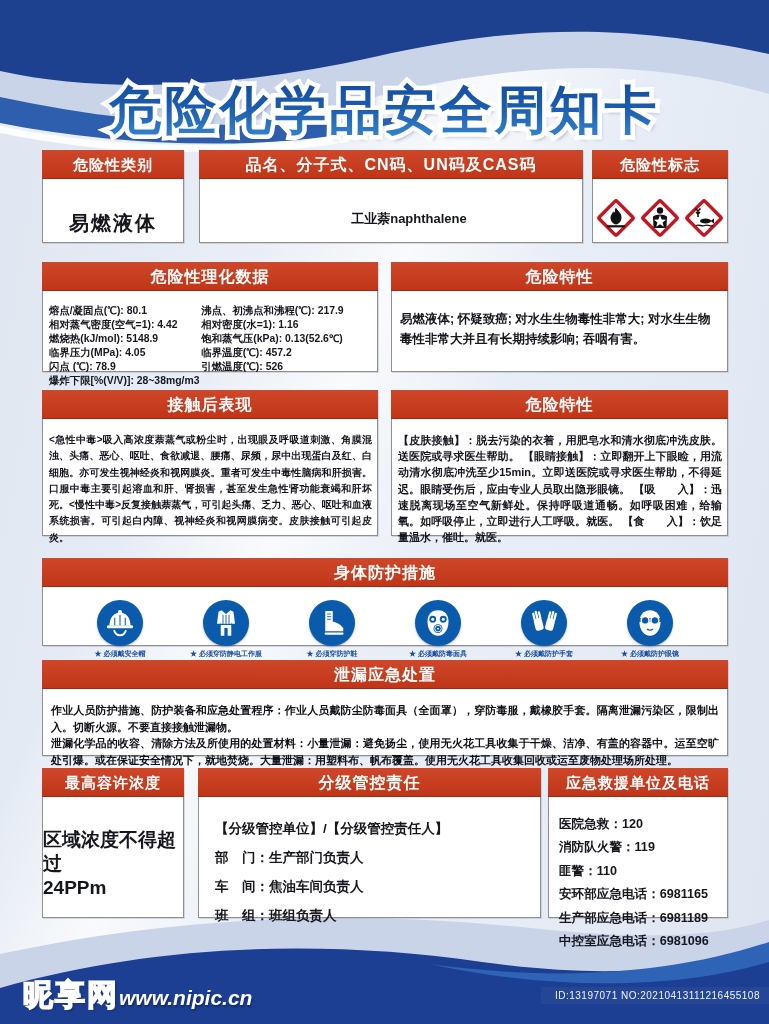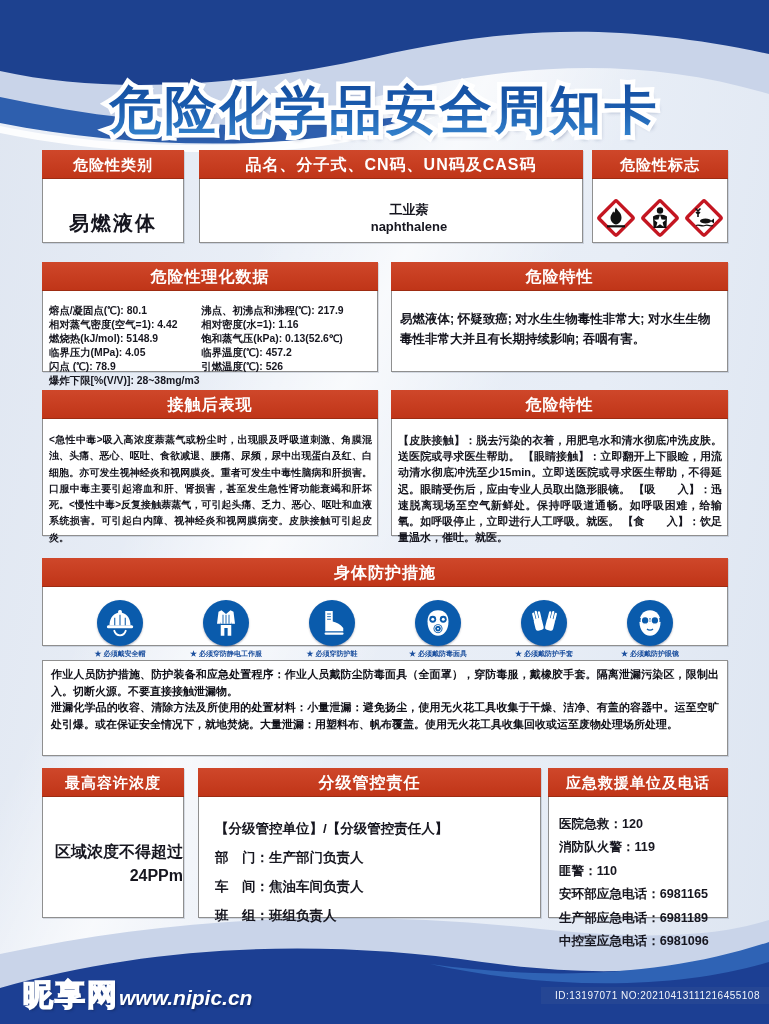--- a/index.html
+++ b/index.html
@@ -35,40 +35,40 @@
   .panel-header{
     background:linear-gradient(180deg,#cf472a,#c03518); color:#fff; font-weight:bold;
     text-align:center; height:29px; line-height:29px; font-size:16px;
     border-bottom:1px solid #9e2c12; letter-spacing:1px;
     margin:-1px -1px 8px -1px;
   }
   .panel-header.small{ font-size:15px; }
   .panel-body{ color:#16161f; font-weight:bold; }
 
   .center-value{ display:flex; align-items:center; justify-content:center; height:62px; font-size:20px; letter-spacing:2px;margin-top:13px; }
-  .name-body{ display:flex; flex-direction:column; align-items:center; justify-content:center; height:62px; font-size:13px; line-height:17px;padding-left:36px; }
+  .name-body{ display:flex; align-items:center; justify-content:center; height:62px; font-size:13px; line-height:17px;padding-left:36px; }
   .marks-body{ display:flex; align-items:center; justify-content:center; gap:4px; height:62px; }
 
   .pc-body{ display:flex; padding:5px 4px 0 6px; font-size:10.4px; line-height:13.9px; }
   .pc-col1{ width:47%; } .pc-col2{ width:53%; }
 
   .hazard-body{ padding:10px 8px 0 8px; font-size:12.5px; line-height:20px; }
   .exposure-body{ padding:5px 5px 0 6px; font-size:10px; line-height:16.3px; text-align:justify; }
   .firstaid-body{ padding:5px 5px 0 6px; font-size:11px; line-height:16.2px; text-align:justify; }
 
   .ppe-body{ display:flex; justify-content:center; gap:34px; padding-top:5px; }
   .ppe-item{ display:flex; flex-direction:column; align-items:center; width:72px; }
   .ppe-circle{ width:46px; height:46px; border-radius:50%; background:#0a5bac; display:flex; align-items:center; justify-content:center; box-shadow:0 1px 2px rgba(0,0,40,.3); }
   .ppe-label{ margin-top:3px; font-size:7px; color:#1b4f9e; font-weight:bold; white-space:nowrap; }
 
   .spill-body{ padding:5px 8px 0 8px; font-size:11px; line-height:16.6px; text-align:justify; }
   .lead{ font-weight:bold; } .spill-body{ font-weight:normal; color:#101018; }
   .spill-body p{ font-weight:bold; }
 
-  .max-body{ display:flex; flex-direction:column; align-items:flex-end; justify-content:center; height:118px; font-size:16px; line-height:24px; }
+  .max-body{ display:flex; flex-direction:column; align-items:flex-start; justify-content:center; height:118px; font-size:19px; line-height:24px; }
   .control-body{ padding:9px 0 0 16px; font-size:13.5px; line-height:29px; }
   .emerg-body{ padding:8px 0 0 10px; font-size:12.6px; line-height:23.4px; }
 
   
   .wm-left{ position:absolute; left:23px; bottom:8px; display:flex; align-items:baseline; }
   .wm-logo{ font-size:30px; font-weight:bold; color:#c8d4ea; -webkit-text-stroke:1.5px #ffffff; letter-spacing:2px; text-shadow:2px 2px 2px rgba(20,40,90,.5); }
   .wm-url{ font-size:21px; font-weight:bold; font-style:italic; color:#ffffff; text-shadow:1px 2px 2px rgba(10,30,80,.6);text-align:right; }
   .wm-id{ position:absolute; right:0; bottom:20px; background:rgba(46,76,150,.55); color:#f2f5fb; font-size:10px; padding:3px 9px 3px 14px; letter-spacing:.5px; }
 </style>
 </head>
@@ -258,20 +258,21 @@
             <path stroke="#0a5bac" stroke-width="1.6" fill="none" d="M20,32 C22,34 26,34 28,32"></path>
           </svg>
         </div>
         <div class="ppe-label">★ 必须戴防护眼镜</div>
       </div>
 
     </div>
   </div>
 
   <div class="panel" style="left:42px; top:660px; width:686px; height:96px;">
+    <div class="panel-header">泄漏应急处置</div>
     <div class="panel-body spill-body">
       <p>
         <span class="lead">作业人员防护措施、防护装备和应急处置程序：</span><span>作业人员戴防尘防毒面具（全面罩），穿防毒服，戴橡胶手套。隔离泄漏污染区，限制出入。切断火源。不要直接接触泄漏物。</span>
       </p>
       <p>
         <span class="lead">泄漏化学品的收容、清除方法及所使用的处置材料：</span><span>小量泄漏：避免扬尘，使用无火花工具收集于干燥、洁净、有盖的容器中。运至空旷处引爆。或在保证安全情况下，就地焚烧。大量泄漏：用塑料布、帆布覆盖。使用无火花工具收集回收或运至废物处理场所处理。</span>
       </p>
     </div>
   </div>
 

